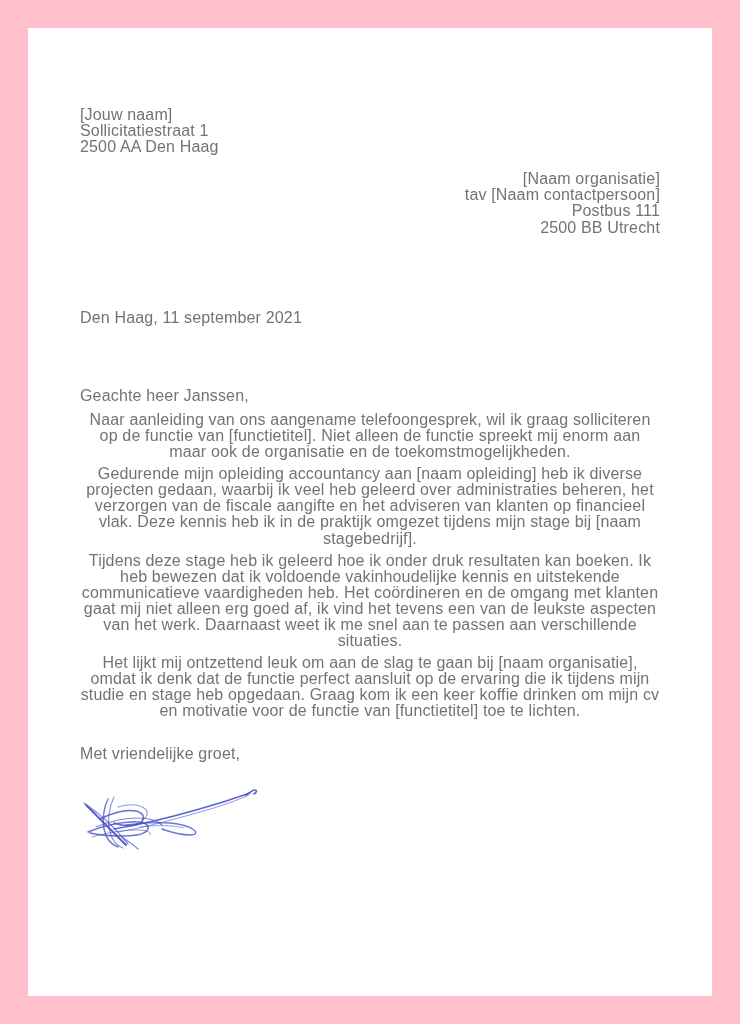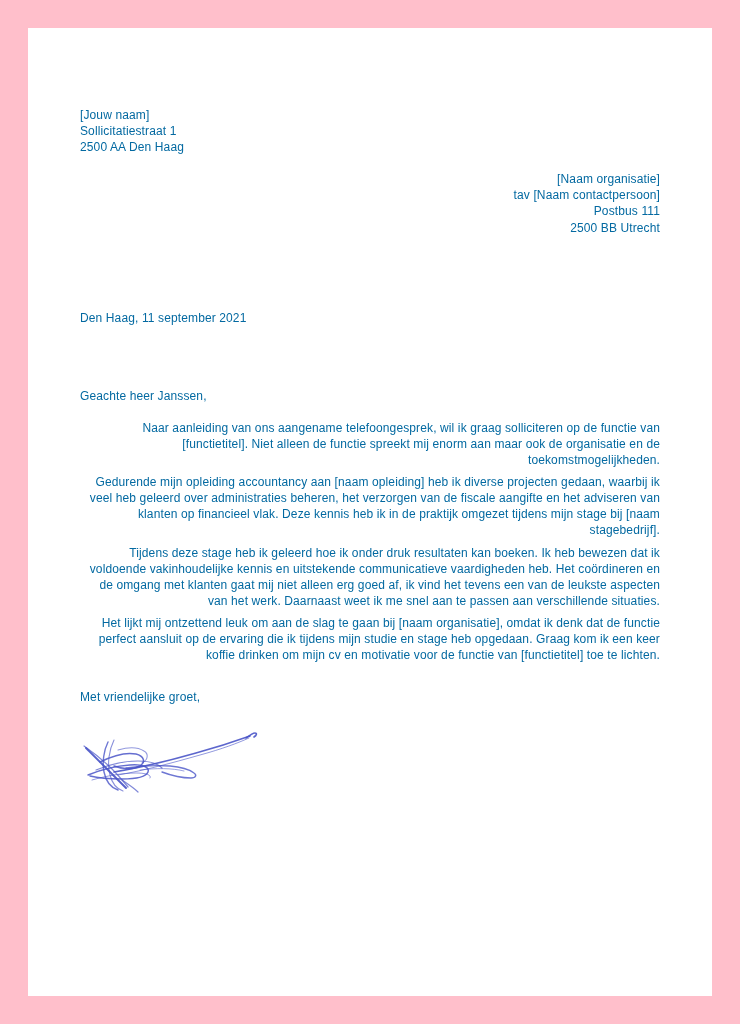--- a/index.html
+++ b/index.html
@@ -33,47 +33,47 @@
   }
 
   #letter-body {
     position: absolute;
     left: 52px;
     top: 79px;
     width: 580px;
   }
 
   .block {
-    color: #0369a1;
-    font-size: 12px;
+    color: #737373;
+    font-size: 16px;
     line-height: 16.1px;
     letter-spacing: 0.01em;
     white-space: pre-line;
   }
 
   .sender-block {
     margin: 0;
   }
 
   .recipient-block {
     margin: 16px 0 0 0;
     text-align: right;
   }
 
   .date-line {
     margin: 74px 0 11px 0;
   }
 
   .salutation {
-    margin: 62px 0 16px 0;
+    margin: 62px 0 8px 0;
   }
 
   .para {
     margin: 6px 0 0 0;
-    text-align: right;
+    text-align: center;
   }
 
   .closing {
     margin: 26px 0 15px 0;
   }
 
   .signer-name {
     margin: 16px 0 0 0;
   }
 

